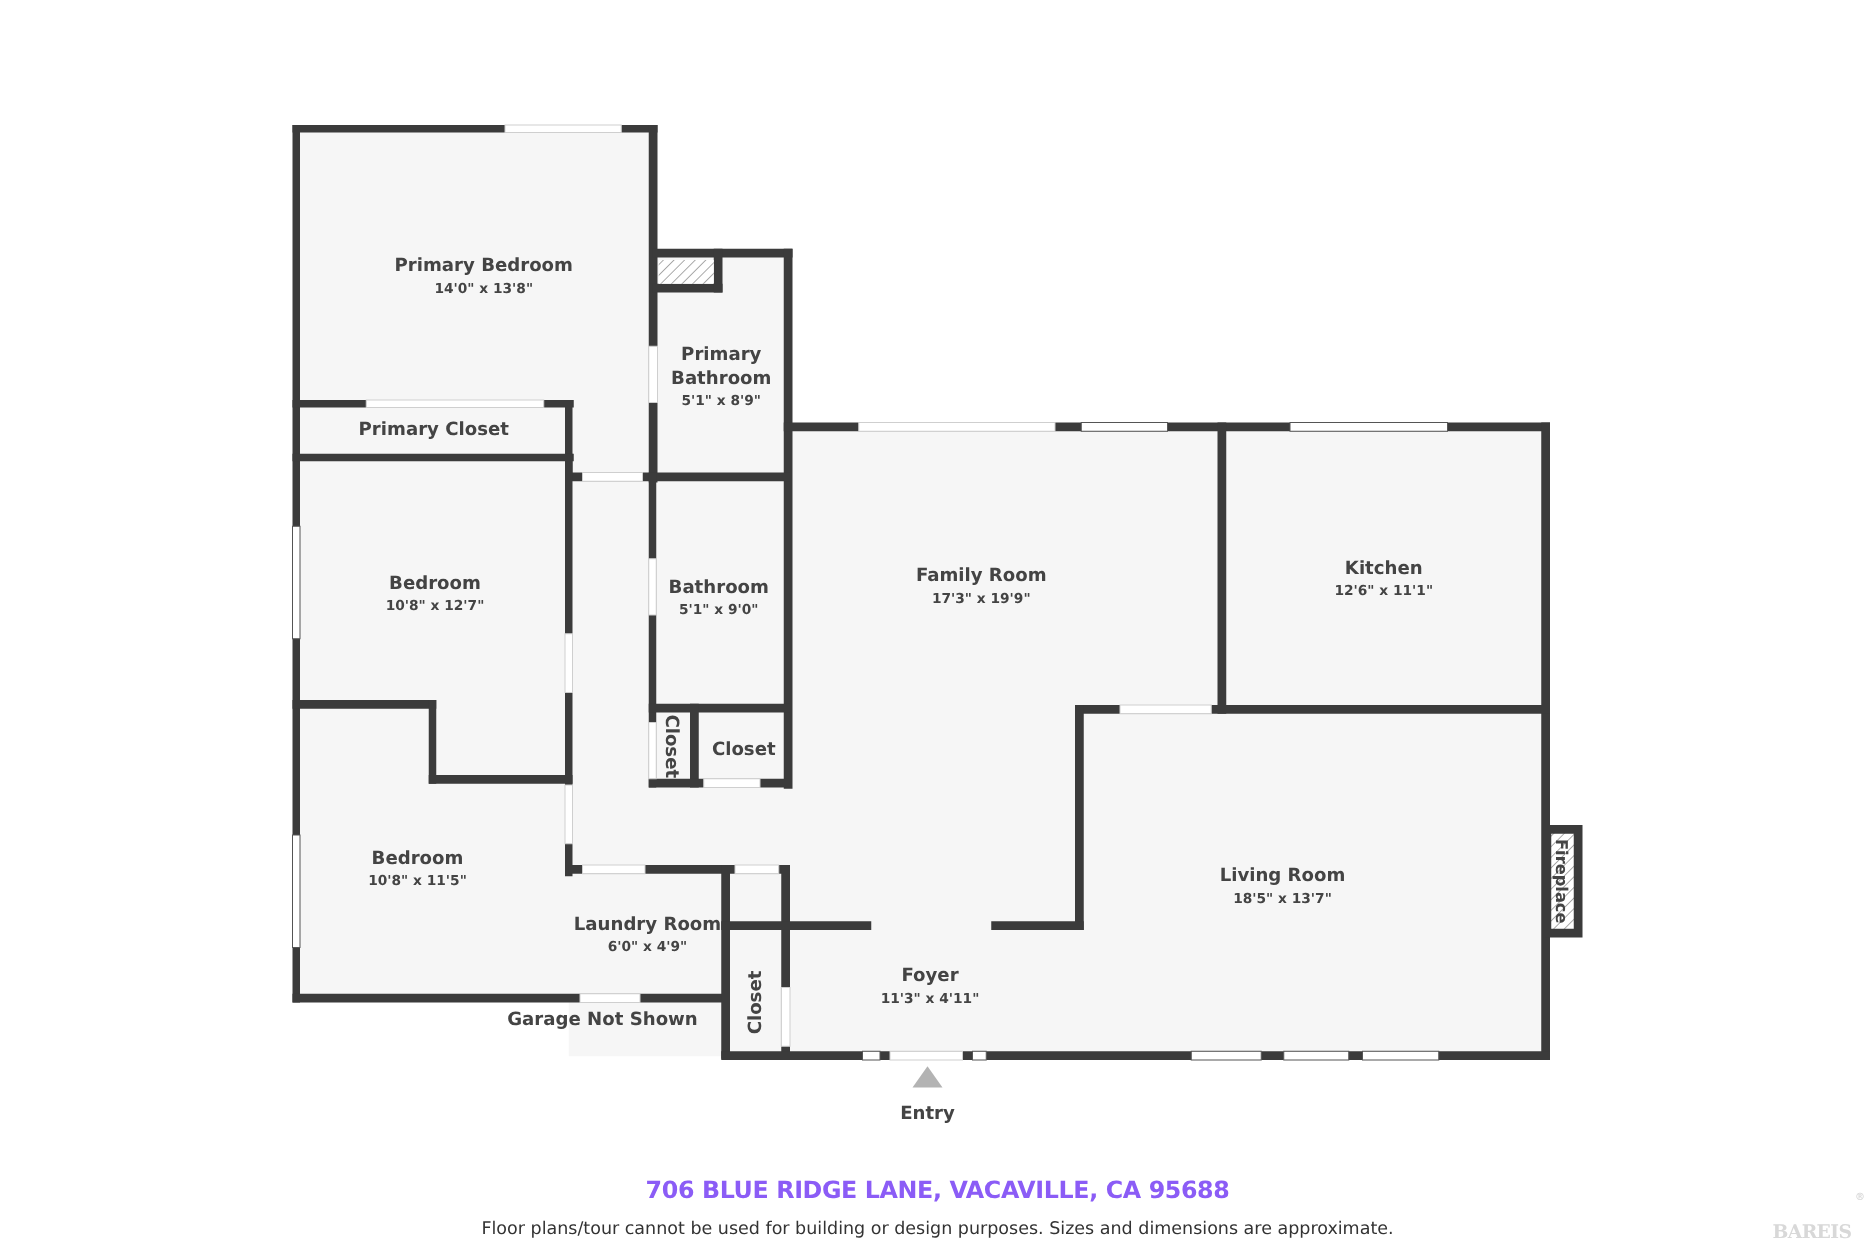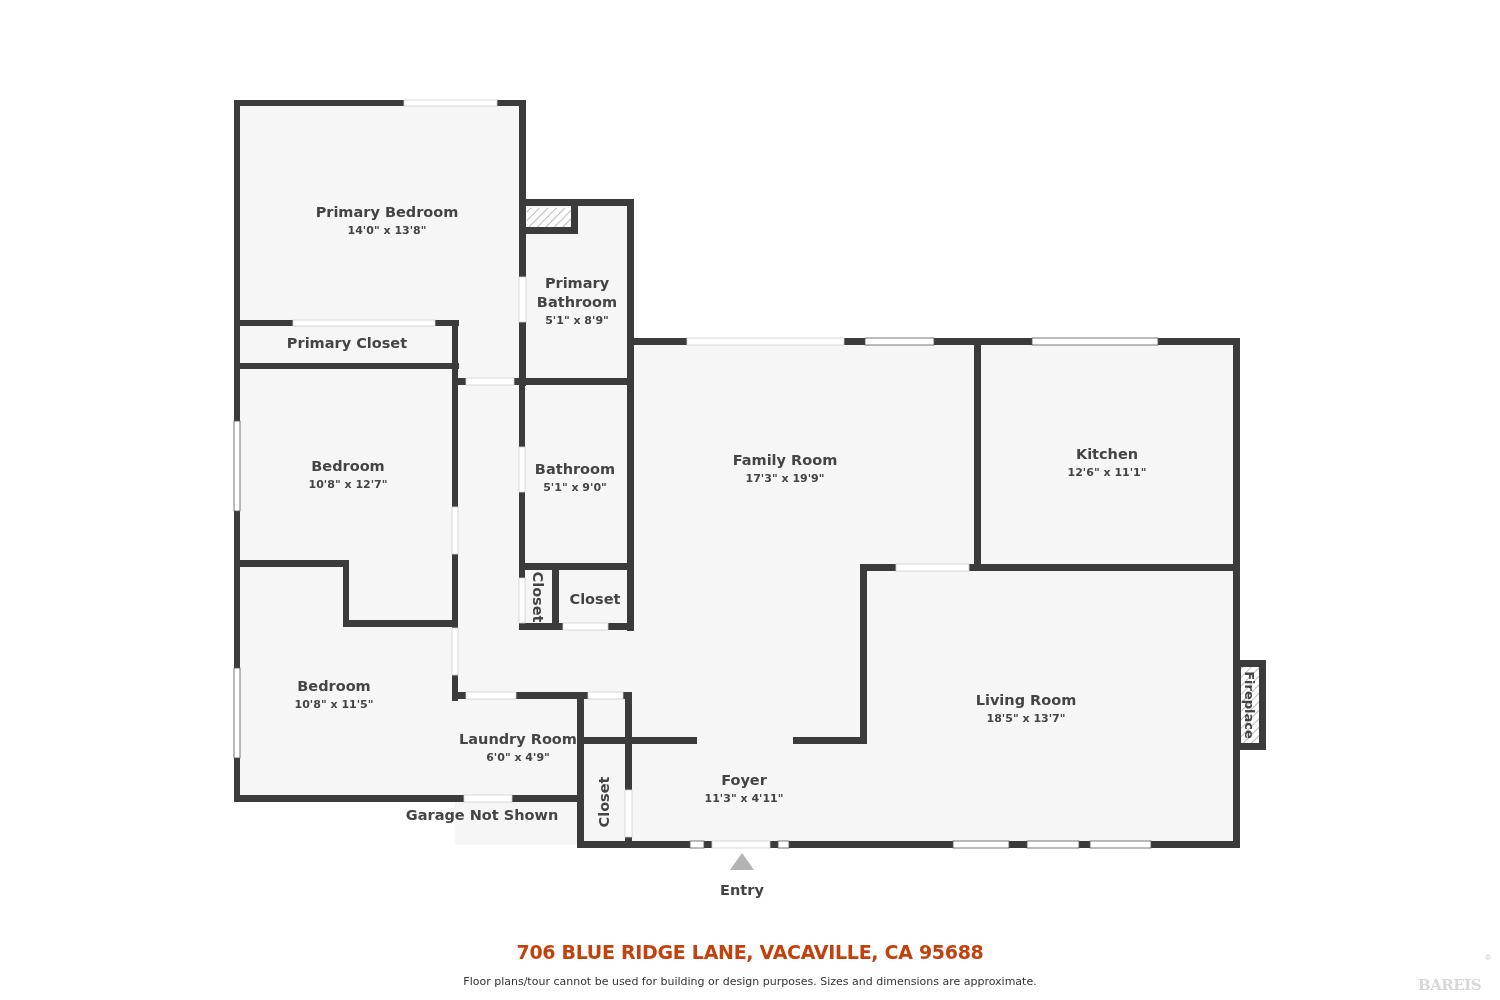--- a/index.html
+++ b/index.html
@@ -5,22 +5,22 @@
   html, body { margin:0; padding:0; background:#ffffff; }
   body { width:1500px; height:1000px; position:relative; overflow:hidden; font-family:"DejaVu Sans", sans-serif; }
   #plan { position:absolute; left:0; top:0; width:1500px; height:1000px; }
   .floor { fill:#f6f6f6; }
   .wall { fill:#3b3b3b; }
   .opening { fill:#ffffff; stroke:#cfcfcf; stroke-width:0.8; }
   .win { fill:#ffffff; stroke:#555; stroke-width:0.8; }
   .room-name { font-family:"DejaVu Sans", sans-serif; font-weight:bold; font-size:14.5px; fill:#444; text-anchor:middle; }
   .room-dim { font-family:"DejaVu Sans", sans-serif; font-weight:bold; font-size:11px; fill:#444; text-anchor:middle; }
   .label-out { font-family:"DejaVu Sans", sans-serif; font-weight:bold; font-size:14.5px; fill:#444; text-anchor:middle; }
-  .address { position:absolute; left:0; width:1500px; top:941px; text-align:center; font-family:"DejaVu Sans", sans-serif; font-weight:bold; font-size:19px; color:#c2410c; letter-spacing:-0.3px; }
-  .disclaimer { position:absolute; left:0; width:1500px; top:975px; text-align:center; font-family:"DejaVu Sans", sans-serif; font-size:11px; color:#333; }
+  .address { position:absolute; left:0; width:1500px; top:941px; text-align:center; font-family:"DejaVu Sans", sans-serif; font-weight:bold; font-size:19px; color:#8b5cf6; letter-spacing:-0.3px; }
+  .disclaimer { position:absolute; left:0; width:1500px; top:975px; text-align:center; font-family:"DejaVu Sans", sans-serif; font-size:14px; color:#333; }
   .logo { position:absolute; left:1418px; top:952px; width:74px; height:36px; color:#d8d8d8; font-family:"DejaVu Serif", serif; font-weight:bold; }
   .logo .top { font-size:15px; letter-spacing:-0.5px; line-height:15px;margin-top:26px; }
   .logo .bot { display:flex; align-items:center; gap:3px; margin-top:19px; }
   .logo .bar { width:32px; height:8px; background:#d8d8d8; }
   .logo .mls { font-size:13px; line-height:13px; }
   .logo .reg { position:absolute; right:0; top:0; font-size:8px; }
 </style>
 </head>
 <body>
 

